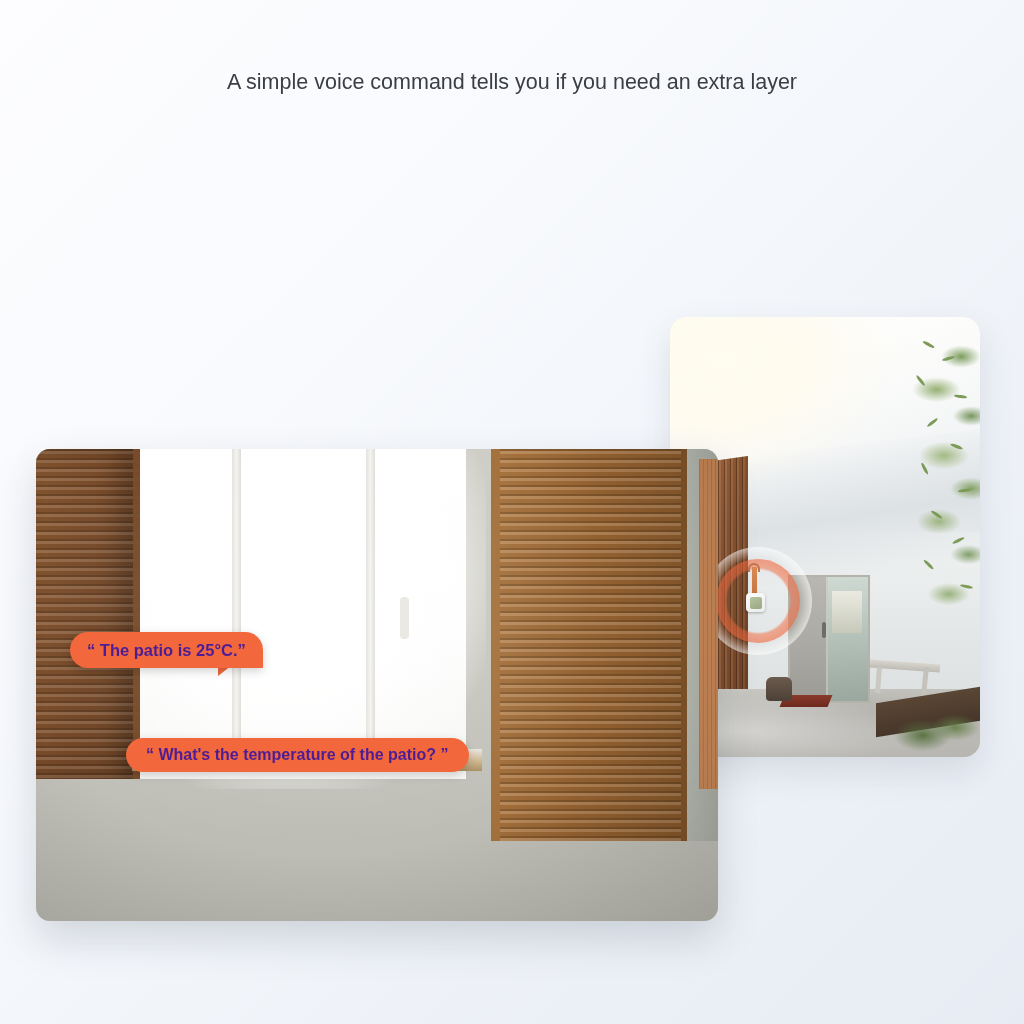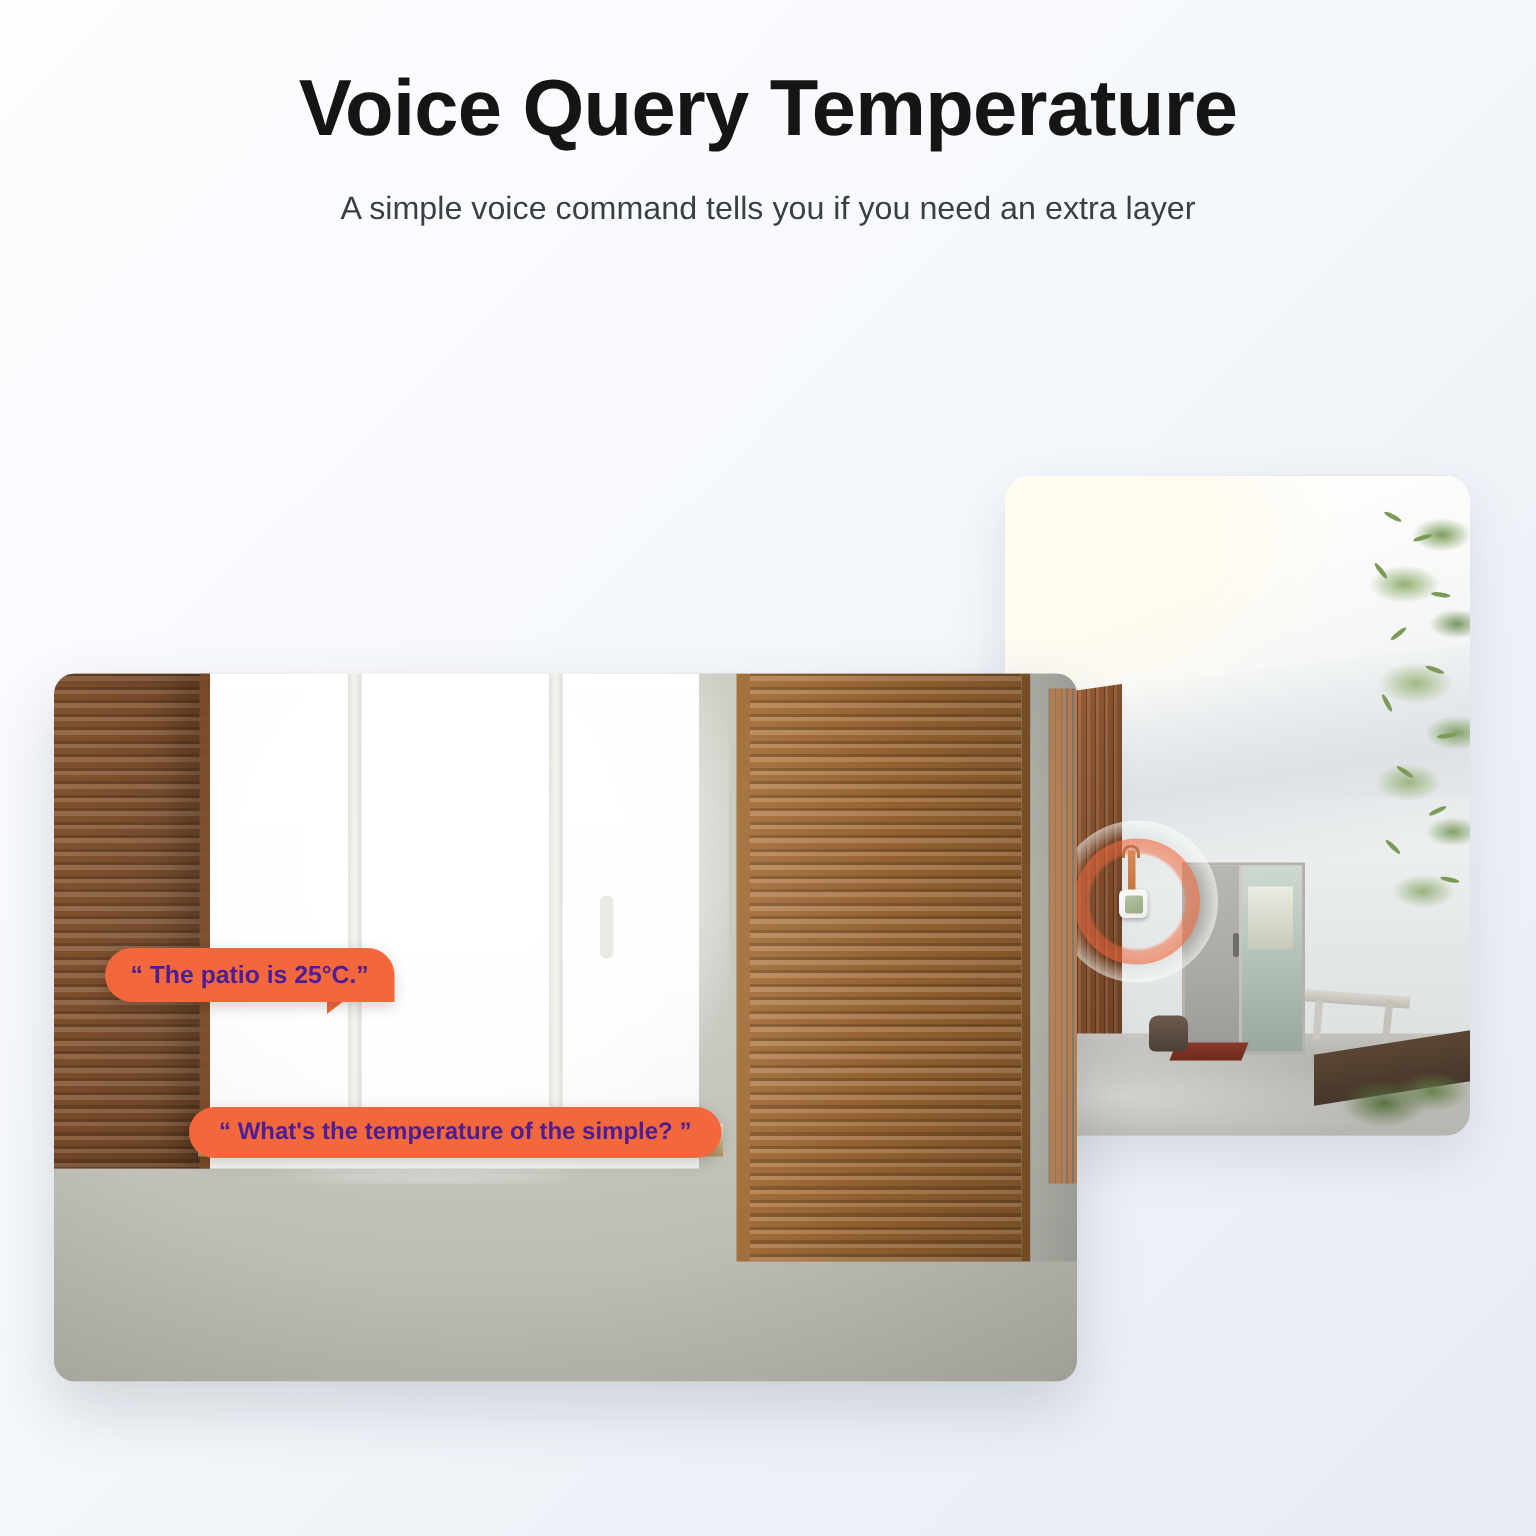--- a/index.html
+++ b/index.html
@@ -346,21 +346,20 @@
     border-radius:17px;
     box-shadow:0 3px 10px rgba(0,0,0,0.18);
   }
 </style>
 </head>
 <body>
 
 <div id="stage">
 
   <div id="header">
-    <h1 id="page-title">Voice Query Temperature</h1>
     <p id="page-subtitle">
       <span class="ln">A simple voice command tells you if you need an extra layer</span>
     </p>
   </div>
 
   <div id="photo-patio" class="photo" aria-label="Patio entryway with glass door, wood slat wall and olive tree">
     <div class="scene">
       <div class="pt-ceiling"></div>
       <div class="pt-ceiling-glow"></div>
       <div class="pt-wall"></div>
@@ -426,15 +425,15 @@
 
       <div class="bd-sill"></div>
 
       <div class="bd-vignette"></div>
     </div>
   </div>
 
   <div id="bubble-answer-tail"></div>
   <div id="bubble-answer" class="bubble">“ The patio is 25°C.”</div>
 
-  <div id="bubble-question" class="bubble">“ What's the temperature of the simple? ”</div>
+  <div id="bubble-question" class="bubble">“ What's the temperature of the patio? ”</div>
 
 </div>
 
 </body></html>

